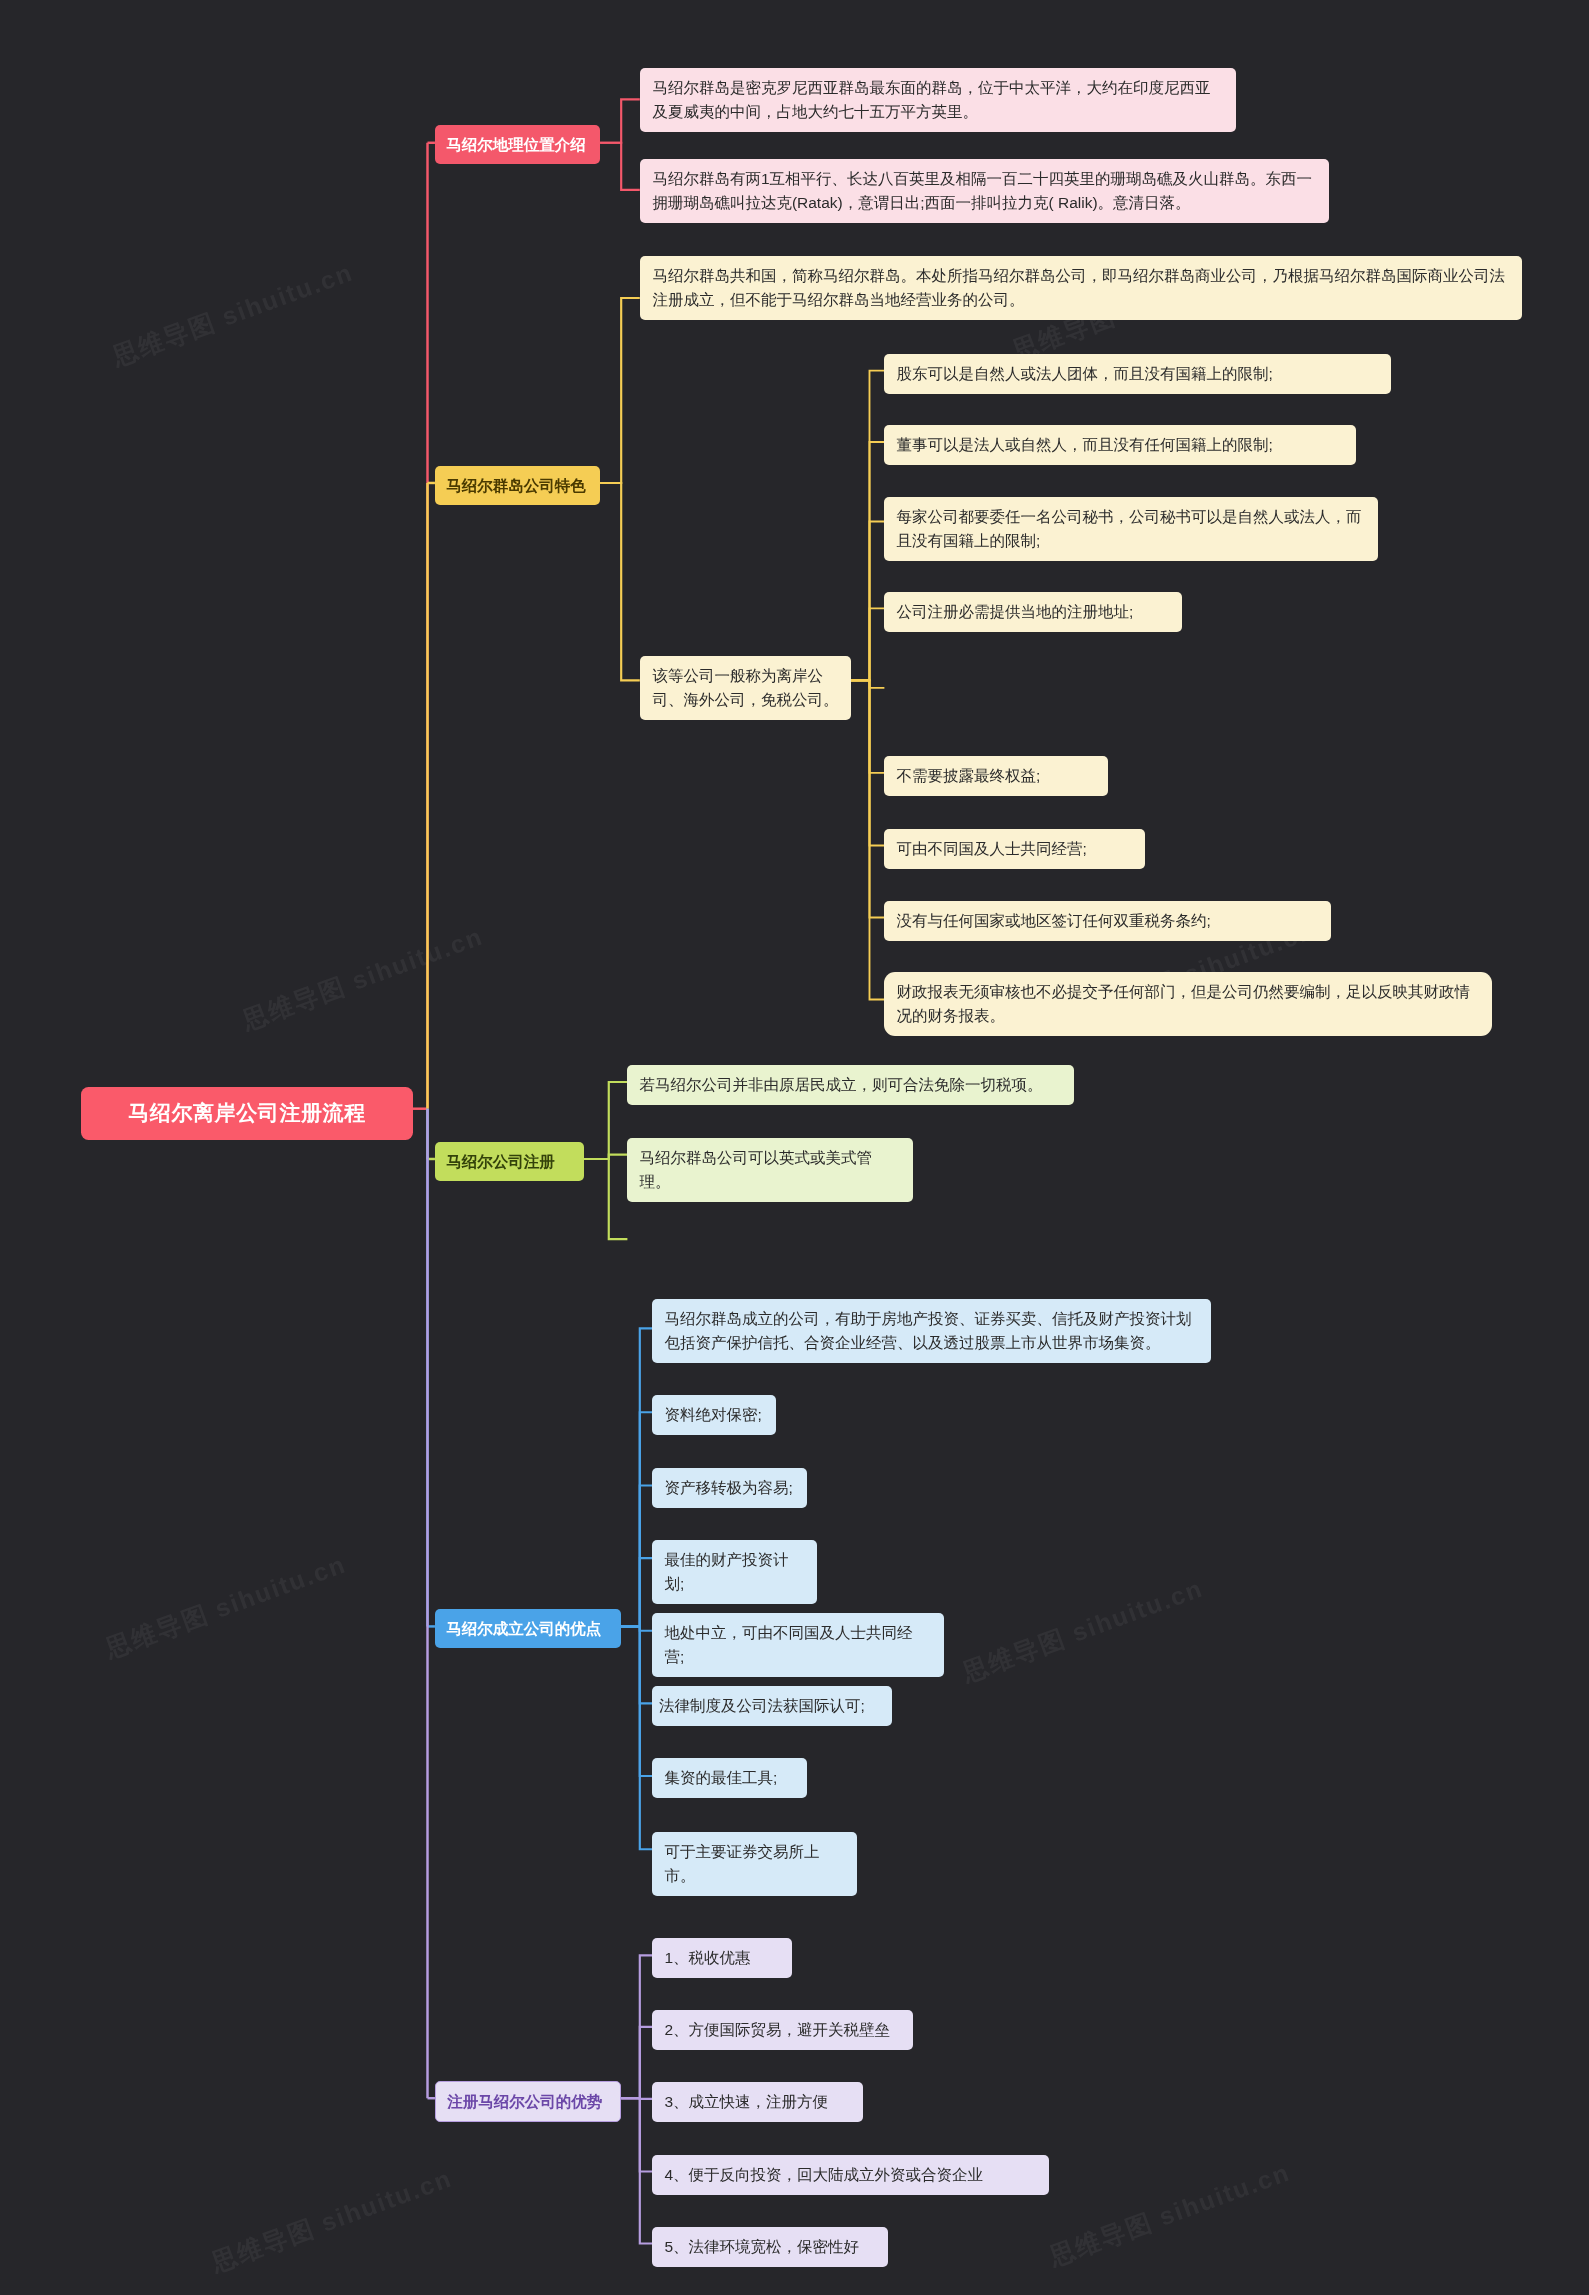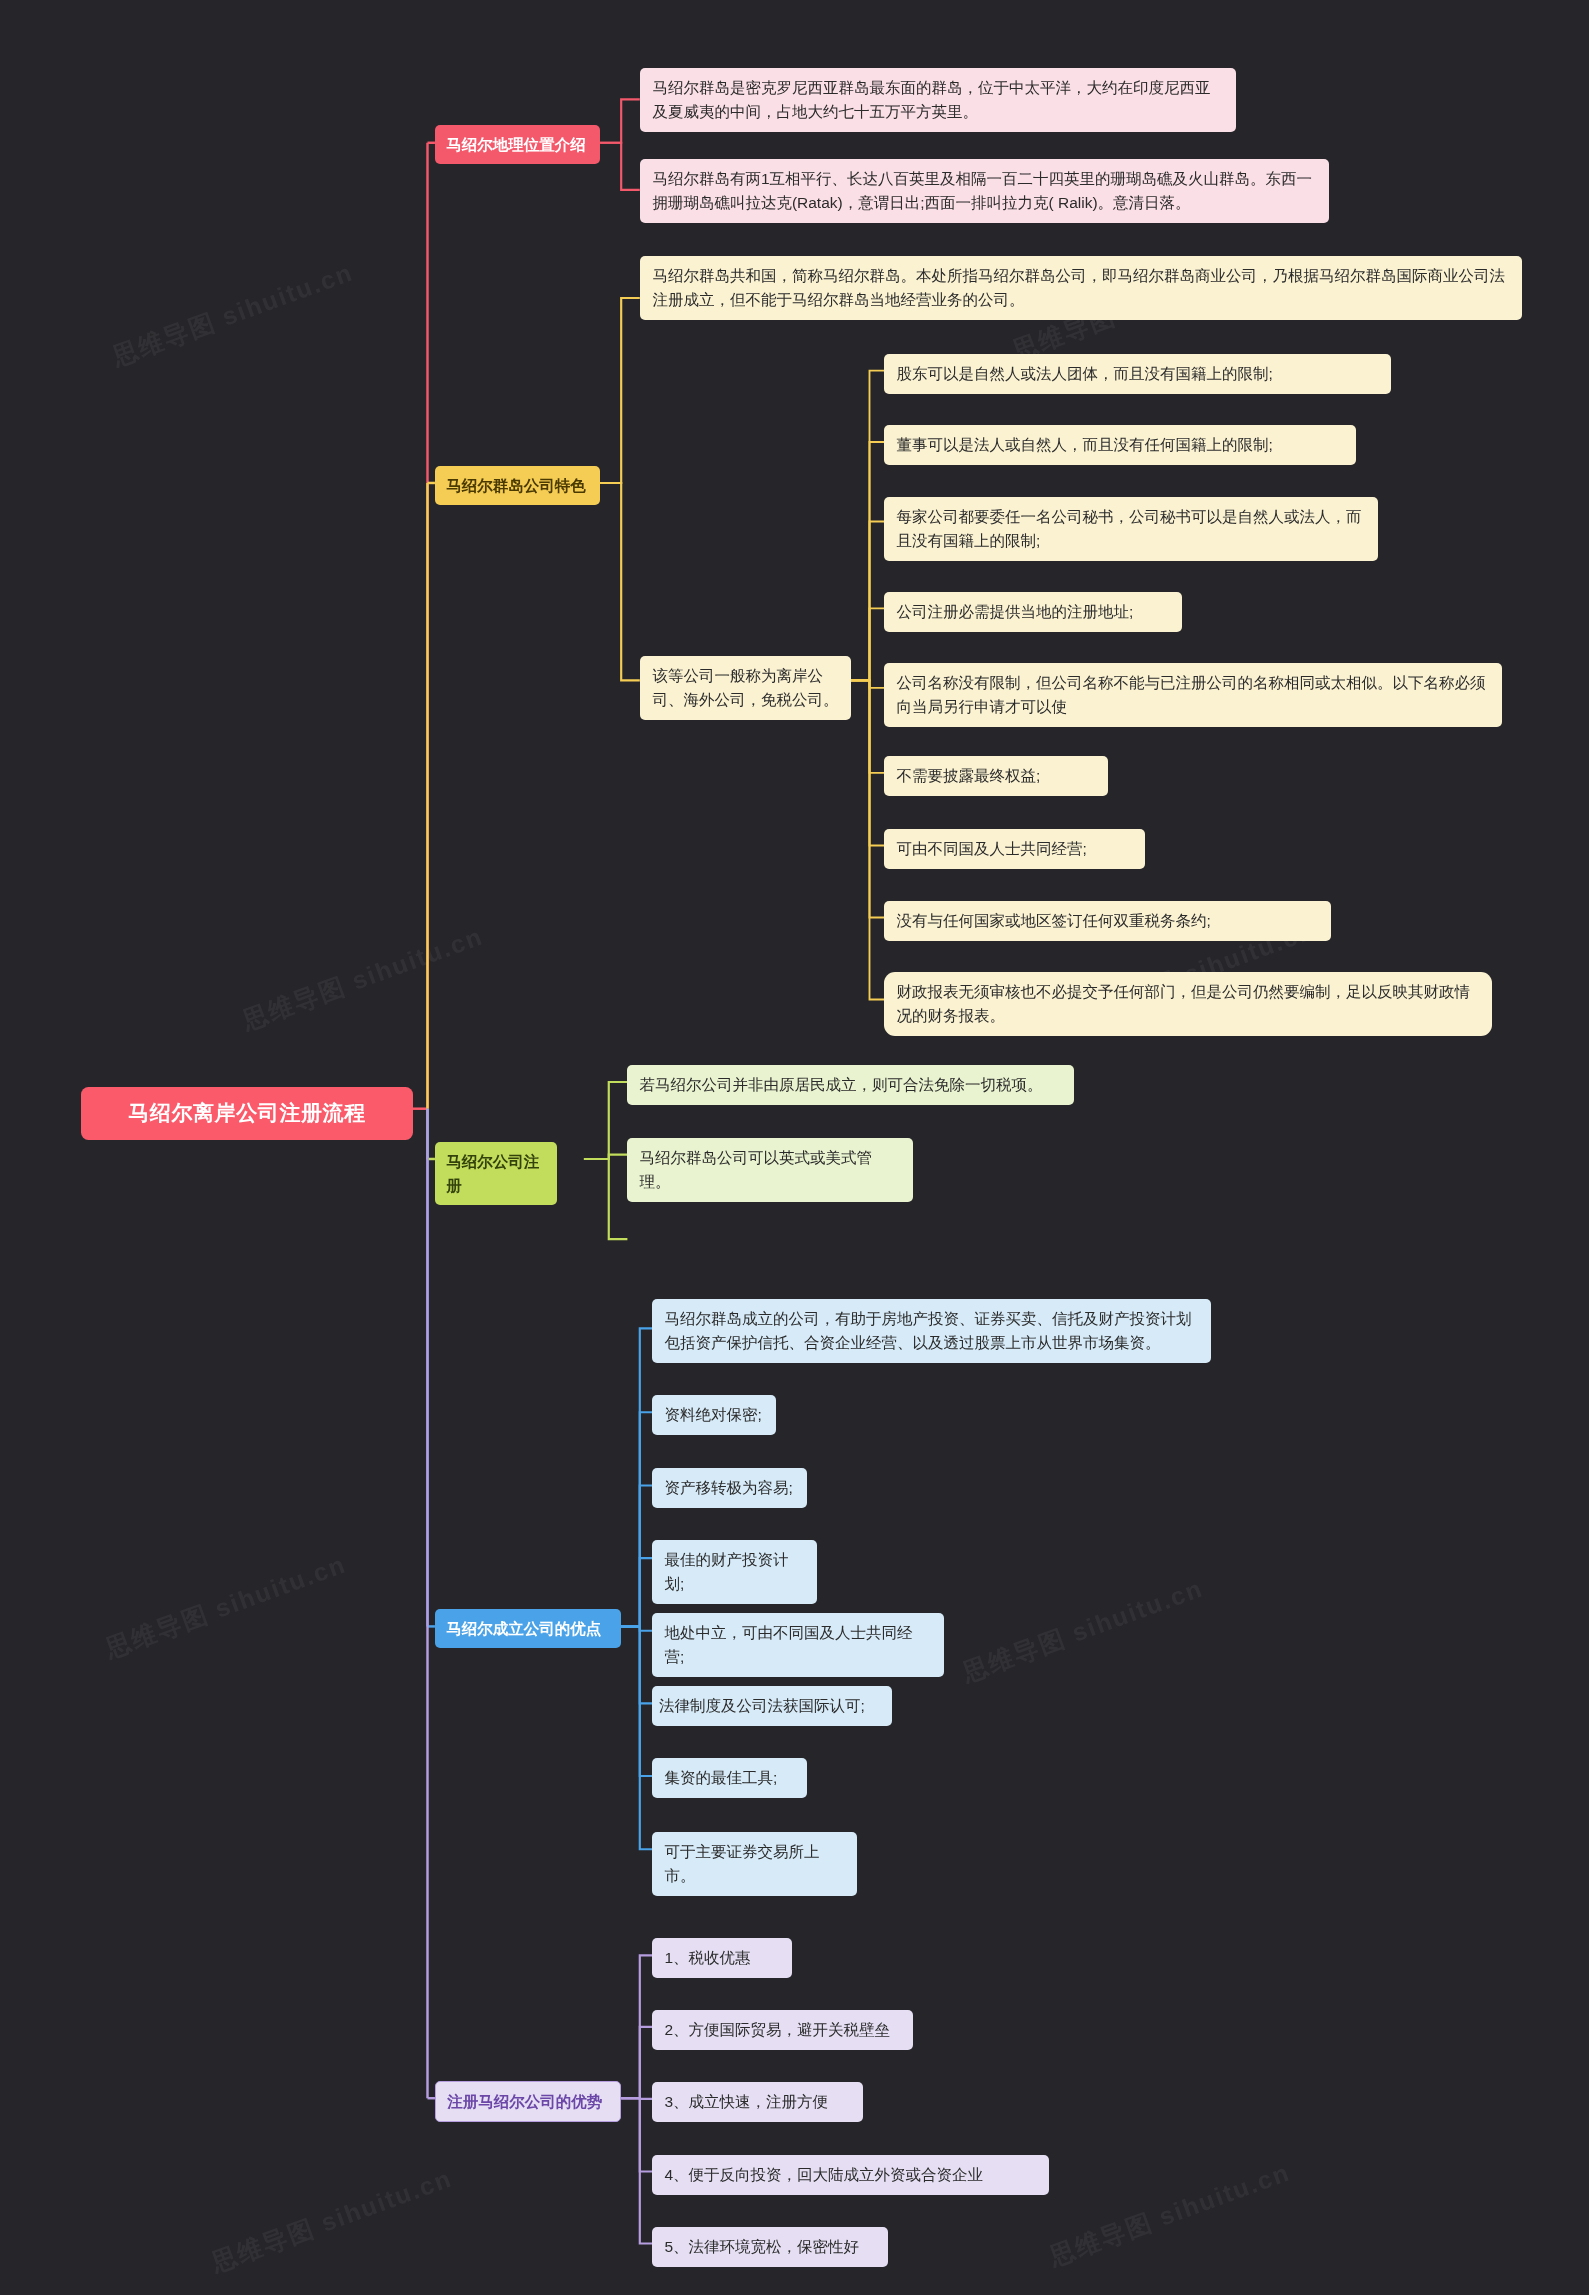--- a/index.html
+++ b/index.html
@@ -146,27 +146,26 @@
   <div class="node leaf" style="left:640px;top:159px;width:689px;background:#fbdfe6;">马绍尔群岛有两1互相平行、长达八百英里及相隔一百二十四英里的珊瑚岛礁及火山群岛。东西一拥珊瑚岛礁叫拉达克(Ratak)，意谓日出;西面一排叫拉力克( Ralik)。意清日落。</div>
 
   <div class="node branch" style="left:435px;top:466px;width:165px;background:#f5cd54;color:#4a3a00;">马绍尔群岛公司特色</div>
   <div class="node leaf" style="left:640px;top:256px;width:882px;background:#fbf2d2;">马绍尔群岛共和国，简称马绍尔群岛。本处所指马绍尔群岛公司，即马绍尔群岛商业公司，乃根据马绍尔群岛国际商业公司法注册成立，但不能于马绍尔群岛当地经营业务的公司。</div>
   <div class="node leaf" style="left:640px;top:656px;width:211px;background:#fbf2d2;">该等公司一般称为离岸公司、海外公司，免税公司。</div>
 
   <div class="node leaf" style="left:884px;top:354px;width:507px;background:#fbf2d2;">股东可以是自然人或法人团体，而且没有国籍上的限制;</div>
   <div class="node leaf" style="left:884px;top:425px;width:472px;background:#fbf2d2;">董事可以是法人或自然人，而且没有任何国籍上的限制;</div>
   <div class="node leaf" style="left:884px;top:497px;width:494px;background:#fbf2d2;">每家公司都要委任一名公司秘书，公司秘书可以是自然人或法人，而且没有国籍上的限制;</div>
   <div class="node leaf" style="left:884px;top:592px;width:298px;background:#fbf2d2;">公司注册必需提供当地的注册地址;</div>
-  <div class="node leaf" style="left:884px;top:663px;width:618px;background:#fbf2d2;">公司名称没有限制，但公司名称不能与已注册公司的名称相同或太相似。以下名称必须向当局另行申请才可以使</div>
   <div class="node leaf" style="left:884px;top:756px;width:224px;background:#fbf2d2;">不需要披露最终权益;</div>
   <div class="node leaf" style="left:884px;top:829px;width:261px;background:#fbf2d2;">可由不同国及人士共同经营;</div>
   <div class="node leaf" style="left:884px;top:901px;width:447px;background:#fbf2d2;">没有与任何国家或地区签订任何双重税务条约;</div>
   <div class="node leaf" style="left:884px;top:972px;width:608px;background:#fbf2d2;border-radius:11px;">财政报表无须审核也不必提交予任何部门，但是公司仍然要编制，足以反映其财政情况的财务报表。</div>
 
-  <div class="node branch" style="left:435px;top:1142px;width:122px;background:#c2dd5c;color:#33420a;">马绍尔公司注册</div>
+  <div class="node branch" style="left:435px;top:1142px;width:149px;background:#c2dd5c;color:#33420a;">马绍尔公司注册</div>
   <div class="node leaf" style="left:627px;top:1065px;width:447px;background:#e9f3cf;">若马绍尔公司并非由原居民成立，则可合法免除一切税项。</div>
   <div class="node leaf" style="left:627px;top:1138px;width:286px;background:#e9f3cf;">马绍尔群岛公司可以英式或美式管理。</div>
 
   <div class="node branch" style="left:435px;top:1609px;width:186px;background:#4aa3e8;color:#ffffff;">马绍尔成立公司的优点</div>
   <div class="node leaf" style="left:652px;top:1299px;width:559px;background:#d6eaf8;">马绍尔群岛成立的公司，有助于房地产投资、证券买卖、信托及财产投资计划包括资产保护信托、合资企业经营、以及透过股票上市从世界市场集资。</div>
   <div class="node leaf" style="left:652px;top:1395px;width:124px;background:#d6eaf8;">资料绝对保密;</div>
   <div class="node leaf" style="left:652px;top:1468px;width:155px;background:#d6eaf8;">资产移转极为容易;</div>
   <div class="node leaf" style="left:652px;top:1540px;width:165px;background:#d6eaf8;">最佳的财产投资计划;</div>
   <div class="node leaf" style="left:652px;top:1613px;width:292px;background:#d6eaf8;">地处中立，可由不同国及人士共同经营;</div>
   <div class="node leaf" style="left:652px;top:1686px;width:240px;background:#d6eaf8;padding-left:7px;">法律制度及公司法获国际认可;</div>

